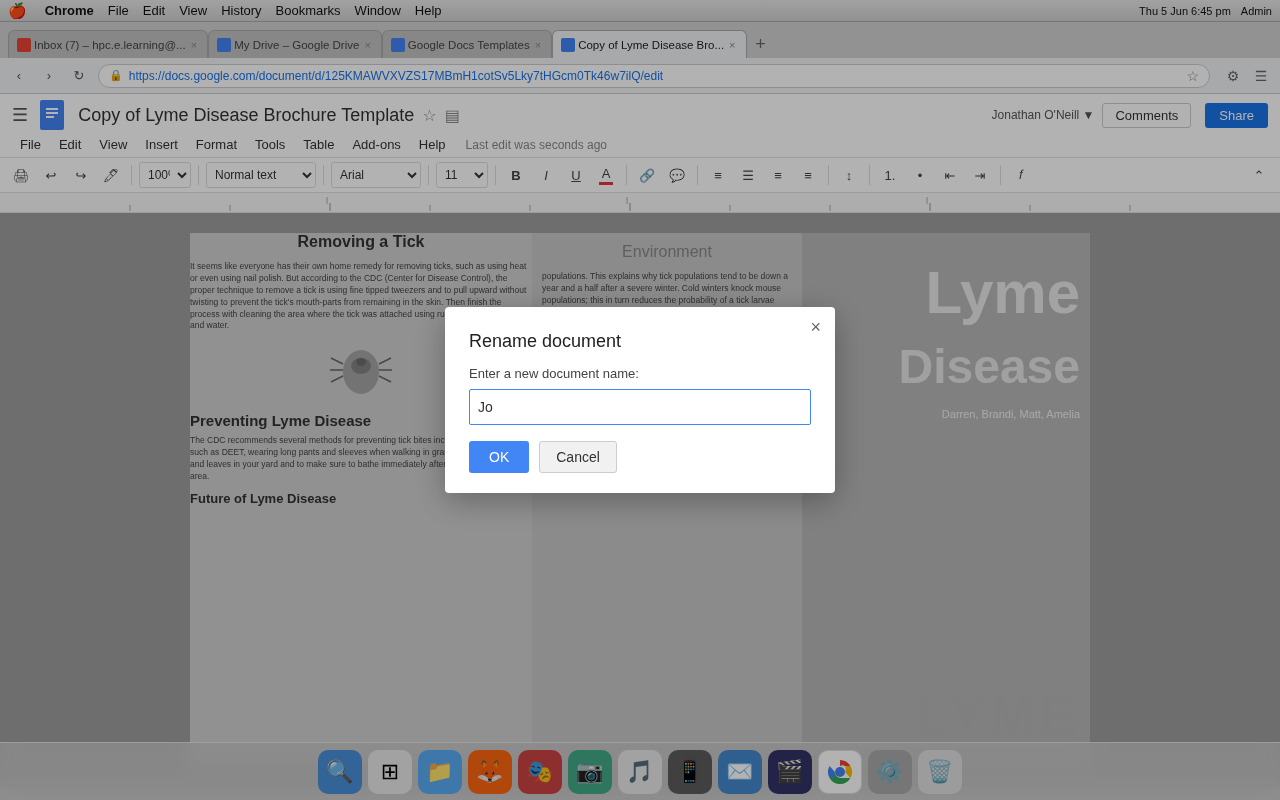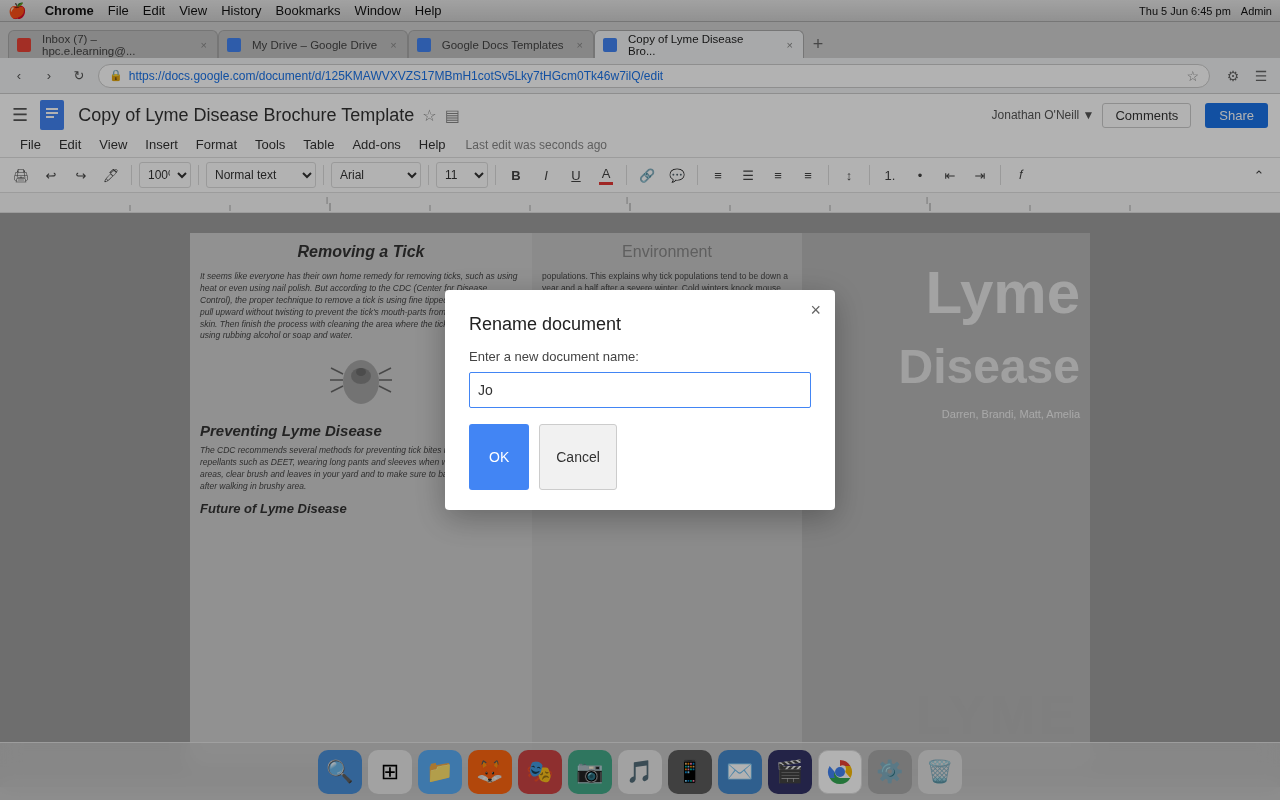--- a/index.html
+++ b/index.html
@@ -42,21 +42,21 @@
       height: 28px;
       min-width: 160px;
       max-width: 210px;
       background: #c2c2c2;
       border-radius: 6px 6px 0 0;
       display: flex;
       align-items: center;
       padding: 0 8px;
       font-size: 11.5px;
       color: #444;
-      gap: 11px;
+      gap: 3px;
       position: relative;
       cursor: pointer;
       border: 1px solid #aaa;
       border-bottom: none;
     }
     .chrome-tab.active {
       background: #f1f3f4;
       color: #222;
       z-index: 2;
     }
@@ -234,23 +234,21 @@
 
     
     .brochure-container {
       display: flex;
       width: 100%;
       height: 100%;
     }
     .col-left {
       width: 38%;
       background: #d0d0d0;
-      padding: 10px;
-      position: relative;
-      font-style: italic;
+      position: relative;
     }
     .col-center {
       width: 30%;
       background: #c8c8c8;
       padding: 10px;
       position: relative;
     }
     .col-right {
       width: 32%;
       background: #b8b8b8;
@@ -393,21 +391,21 @@
       padding: 7px 20px;
       font-size: 14px;
       cursor: pointer;
       font-weight: 500;
     }
     .btn-cancel {
       background: #f1f1f1;
       color: #333;
       border: 1px solid #ccc;
       border-radius: 3px;
-      padding: 24px 16px;
+      padding: 7px 16px;
       font-size: 14px;
       cursor: pointer;
     }
 
     
     .mac-dock {
       position: fixed;
       bottom: 0;
       left: 0;
       width: 1280px;

